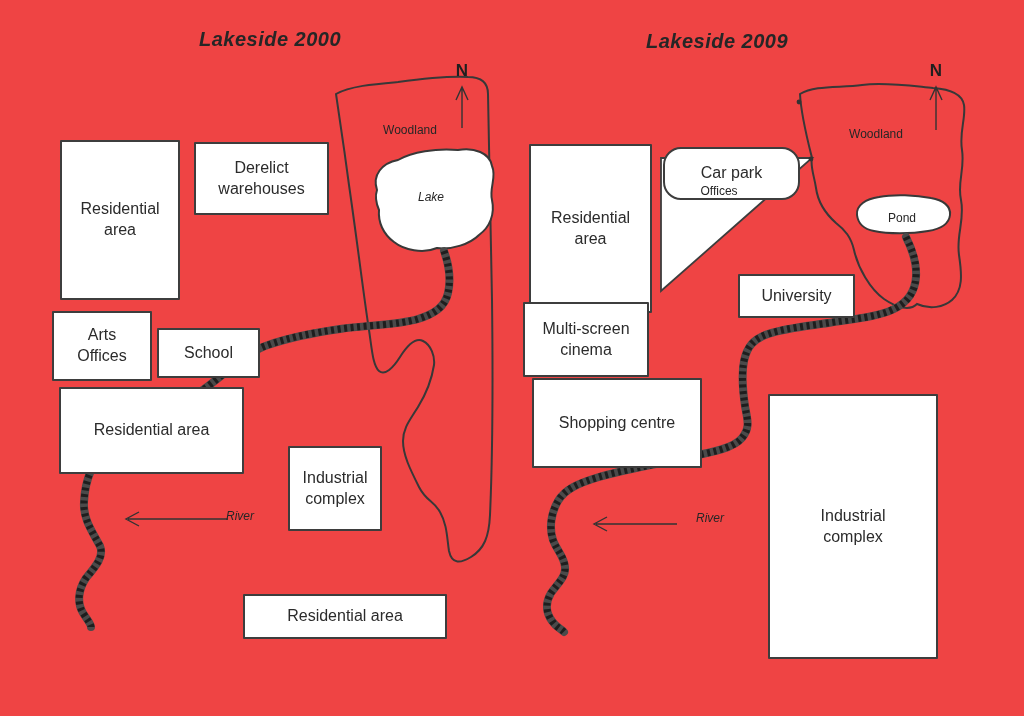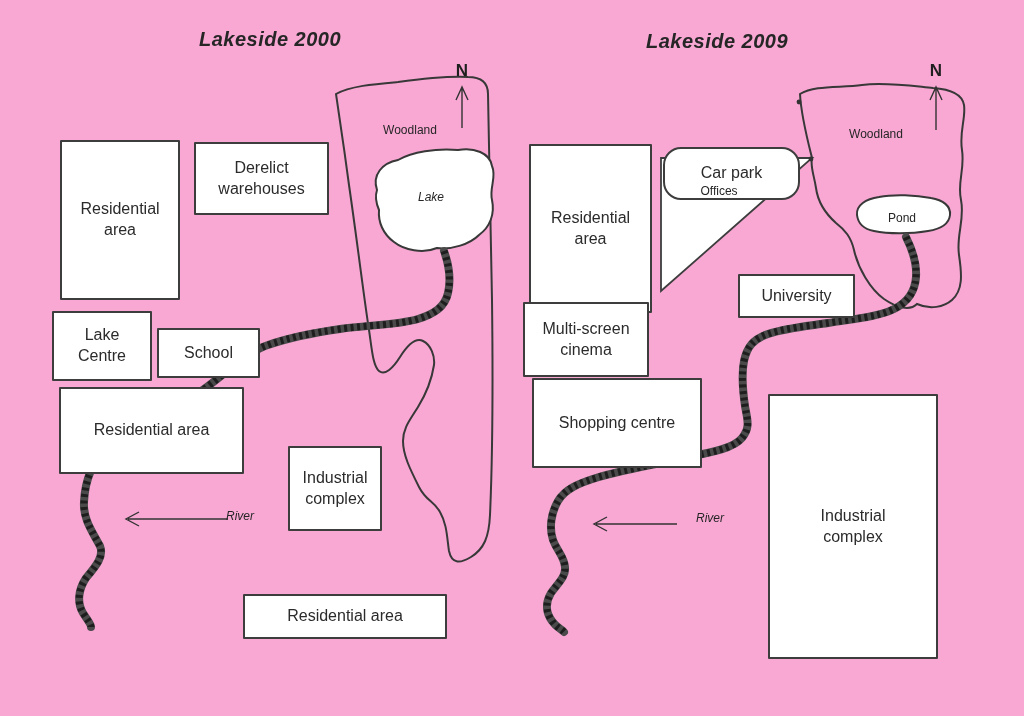--- a/index.html
+++ b/index.html
@@ -1,16 +1,16 @@
 <!DOCTYPE html>
 <html><head>
 <meta charset="utf-8">
 <style>
   html,body{margin:0;padding:0;background:#fff;}
-  .stage{position:relative;width:1024px;height:716px;background:#f9a8d4;overflow:hidden;
+  .stage{position:relative;width:1024px;height:716px;background:#ef4444;overflow:hidden;
          font-family:"Liberation Sans","DejaVu Sans",sans-serif;color:#2e2e2e;}
   .shapes{position:absolute;left:0;top:0;width:1024px;height:716px;}
   .map-title{position:absolute;font-style:italic;font-weight:600;font-size:20px;
              text-align:center;color:#262626;letter-spacing:.5px;}
   .box{position:absolute;box-sizing:border-box;border:2px solid #3d3d3d;background:#ffffff;
        display:flex;align-items:center;justify-content:center;text-align:center;
        font-size:16px;line-height:1.3;color:#2b2b2b;border-radius:1px;margin-top:46px;}
   .maplabel{position:absolute;text-align:center;font-size:12px;color:#262626;}
   .italiclabel{font-style:italic;}
   .compass{position:absolute;text-align:center;font-size:17px;font-weight:bold;color:#1f1f1f;}
@@ -159,21 +159,21 @@
   <div class="box" style="left:60px;top:94px;width:120px;height:160px;padding:0 14px;">
     <span>Residential area</span>
   </div>
 
   <div class="box" style="left:194px;top:96px;width:135px;height:73px;padding:0 8px;">
     <span>Derelict warehouses</span>
   </div>
 
 
   <div class="box" style="left:52px;top:265px;width:100px;height:70px;padding:0 16px;">
-    <span>Lake Centre</span>
+    <span>Arts Offices</span>
   </div>
 
   <div class="box" style="left:157px;top:282px;width:103px;height:50px;">
     <span>School</span>
   </div>
 
   <div class="box" style="left:59px;top:341px;width:185px;height:87px;">
     <span>Residential area</span>
   </div>
 

